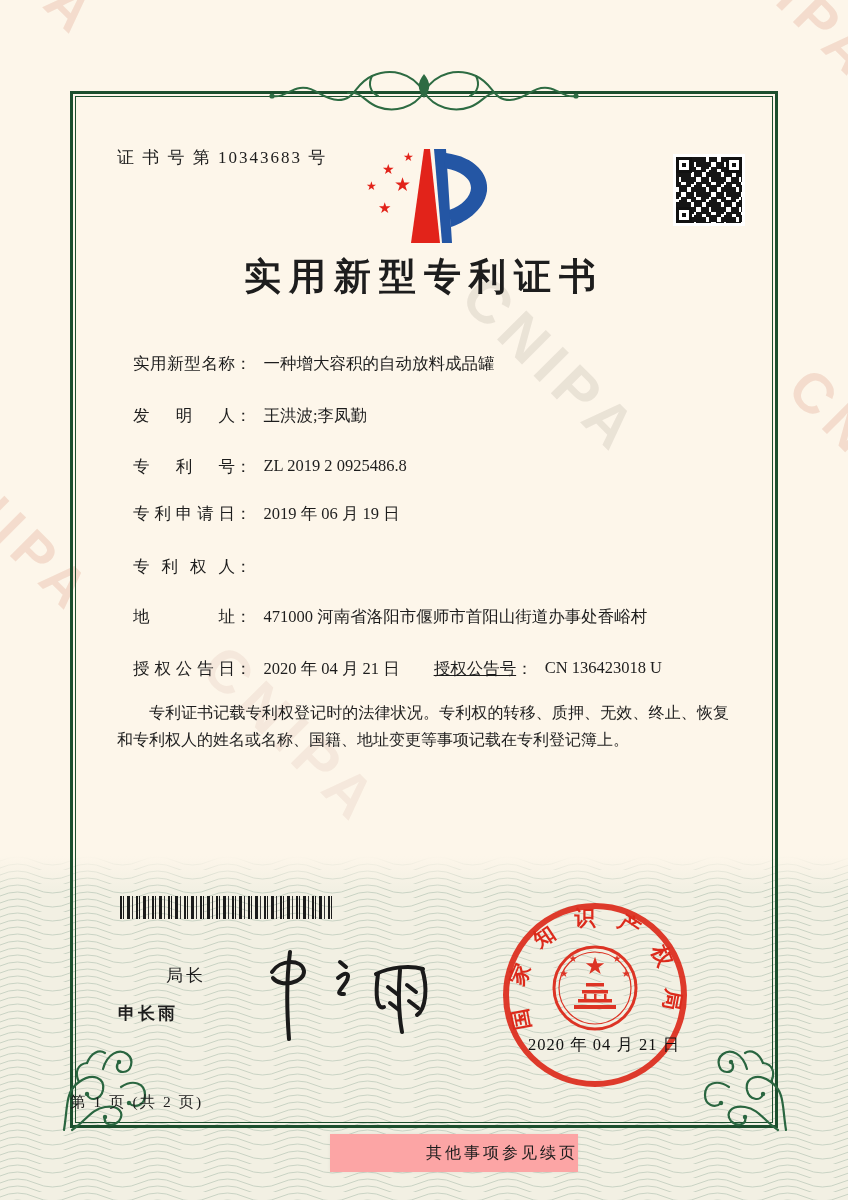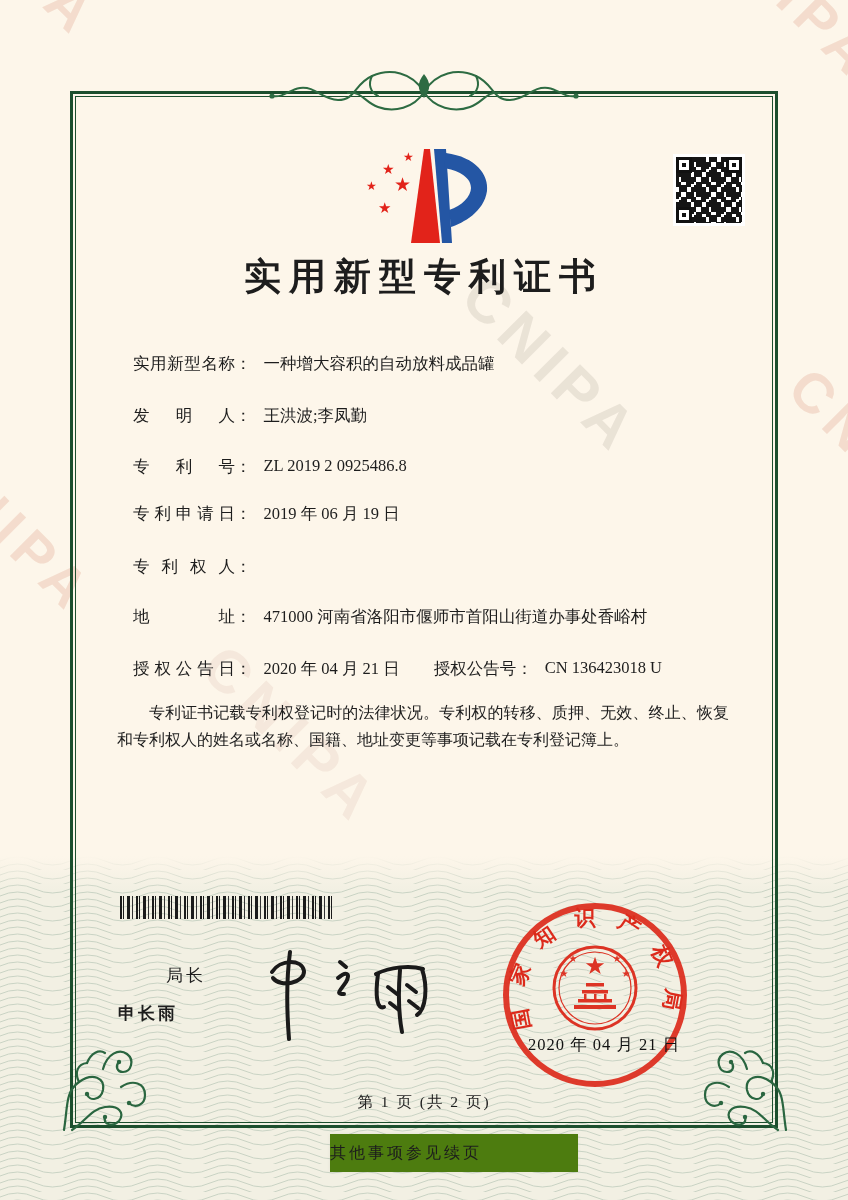--- a/index.html
+++ b/index.html
@@ -39,40 +39,40 @@
   .qr .finder{position:absolute;width:16px;height:16px;border:3px solid #111;background:#fff;box-sizing:border-box;}
   .qr .finder:after{content:"";position:absolute;left:3px;top:3px;width:4px;height:4px;background:#111;}
   .qr .f1{left:0;top:0}.qr .f2{right:0;top:0}.qr .f3{left:0;bottom:0}
   .title{
     position:absolute;left:70px;right:70px;top:252px;text-align:center;
     font-size:37px;font-weight:bold;letter-spacing:8px;
   }
   
   .field-row{position:absolute;left:133px;display:flex;font-size:16.5px;white-space:nowrap;}
   .lbl{display:inline-block;width:102px;text-align:justify;text-align-last:justify;}
-  .lbl.auto{width:auto;text-align-last:auto;}
+  .lbl.auto{width:auto;text-align-last:auto;text-decoration:underline;}
   .colon{margin:0 2px 0 0;}
   .val{margin-left:10px;}
   .pair2{margin-left:34px;display:flex;}
   
   .body-text{position:absolute;left:117px;top:699px;width:612px;font-size:16px;line-height:27px;text-align:justify;}
   .body-text p{margin:0;text-indent:2em;}
   
   .barcode{position:absolute;left:120px;top:896px;width:215px;height:23px;background:
     repeating-linear-gradient(90deg,#1b1b1b 0 2px,rgba(0,0,0,0) 2px 3px,#1b1b1b 3px 4px,
     rgba(0,0,0,0) 4px 7px,#1b1b1b 7px 10px,rgba(0,0,0,0) 10px 12px,#333 12px 13px,rgba(0,0,0,0) 13px 16px);}
   .director-label{position:absolute;left:118px;top:964px;font-size:17px;letter-spacing:3px;margin-left:48px;}
   .director-name{position:absolute;left:118px;top:1002px;font-size:17px;letter-spacing:3px;font-weight:bold;}
   .signature{position:absolute;left:248px;top:942px;}
   .seal{position:absolute;left:500px;top:900px;width:190px;height:190px;}
   .seal-date{position:absolute;left:528px;top:1034px;font-size:16.5px;letter-spacing:1px;color:#111;}
-  .page-info{position:absolute;left:70px;right:70px;top:1092px;text-align:center;font-size:15.5px;letter-spacing:2px;}
+  .page-info{position:absolute;left:70px;right:70px;top:1092px;font-size:15.5px;letter-spacing:2px;}
   .footer-box{
     position:absolute;left:330px;top:1134px;width:248px;height:38px;line-height:38px;
-    background:#4d7c0f;text-align:left;font-size:16px;letter-spacing:3px;box-shadow:0 0 4px rgba(0,0,0,.06);
+    background:#fca5a5;text-align:right;font-size:16px;letter-spacing:3px;box-shadow:0 0 4px rgba(0,0,0,.06);
   }
 </style>
 </head>
 <body>
 
 <div class="page">
 
   <span class="wm" style="left:-90px;top:-80px">CNIPA</span>
   <span class="wm" style="left:688px;top:-38px">CNIPA</span>
   <span class="wm" style="left:-95px;top:496px">CNIPA</span>
@@ -134,20 +134,21 @@
       <path d="M65,45 C77,37 89,41 89,53 C89,63 79,67 73,61"></path>
       <path d="M31,21 C35,11 43,7 49,11"></path>
       <path d="M23,40 C18,30 22,22 31,21"></path>
     </g>
     <circle cx="31" cy="52" r="2.2" fill="#2a6640"></circle>
     <circle cx="49" cy="75" r="2.2" fill="#2a6640"></circle>
     <circle cx="63" cy="20" r="2.2" fill="#2a6640"></circle>
     <circle cx="73" cy="61" r="2.2" fill="#2a6640"></circle>
   </svg>
 
+  <div class="cert-no">证 书 号 第 10343683 号</div>
 
   <svg class="logo" viewBox="0 0 140 108" xmlns="http://www.w3.org/2000/svg">
     <text x="47" y="18" font-size="12" fill="#e2231a">★</text>
     <text x="26" y="31" font-size="14" fill="#e2231a">★</text>
     <text x="10" y="47" font-size="12" fill="#e2231a">★</text>
     <text x="38" y="48" font-size="19" fill="#e2231a">★</text>
     <text x="22" y="70" font-size="15" fill="#e2231a">★</text>
     <polygon points="68,6 74,6 84,100 55,100" fill="#e2231a"></polygon>
     <polygon points="78,6 90,6 96,100 86,100" fill="#2456a4"></polygon>
     <path d="M90,10 C120,14 133,32 131,48 C128,69 107,80 95,84 L93,67 C106,63 115,53 115,45 C115,33 100,27 88,25 Z" fill="#2456a4"></path>

